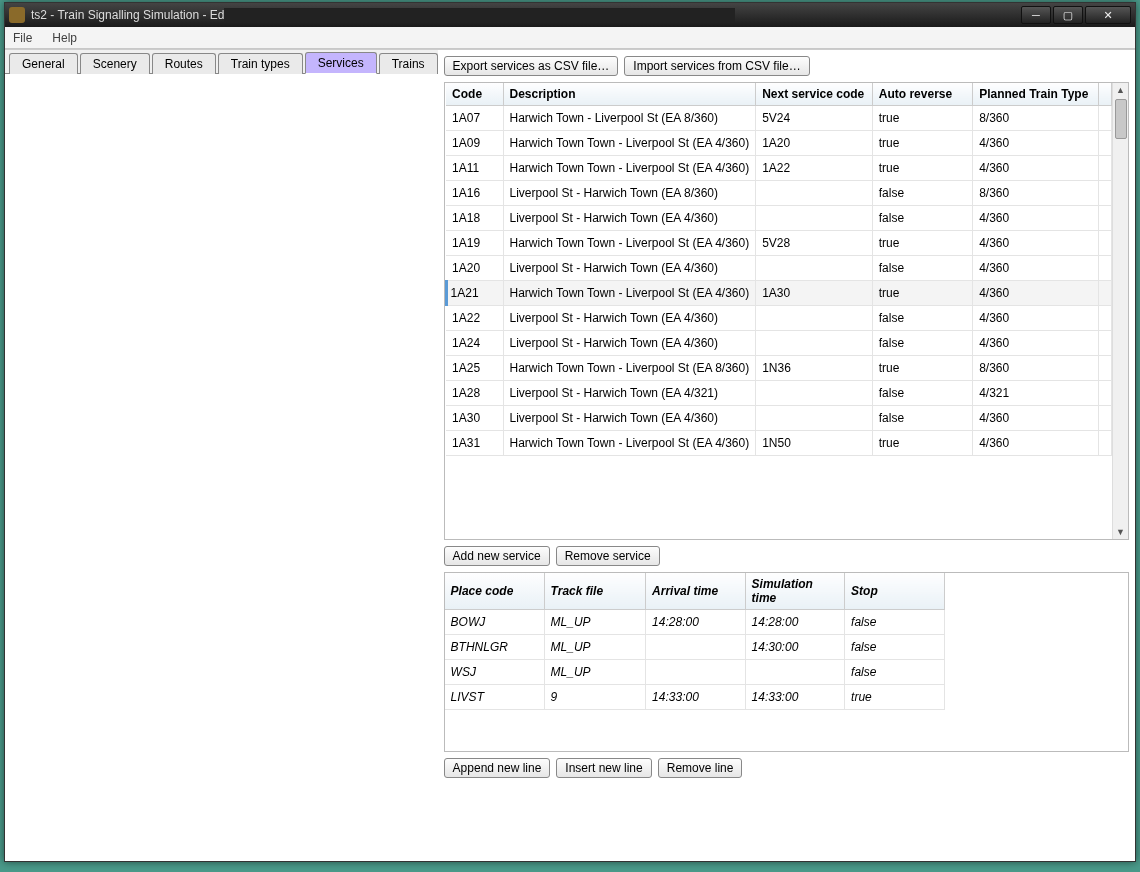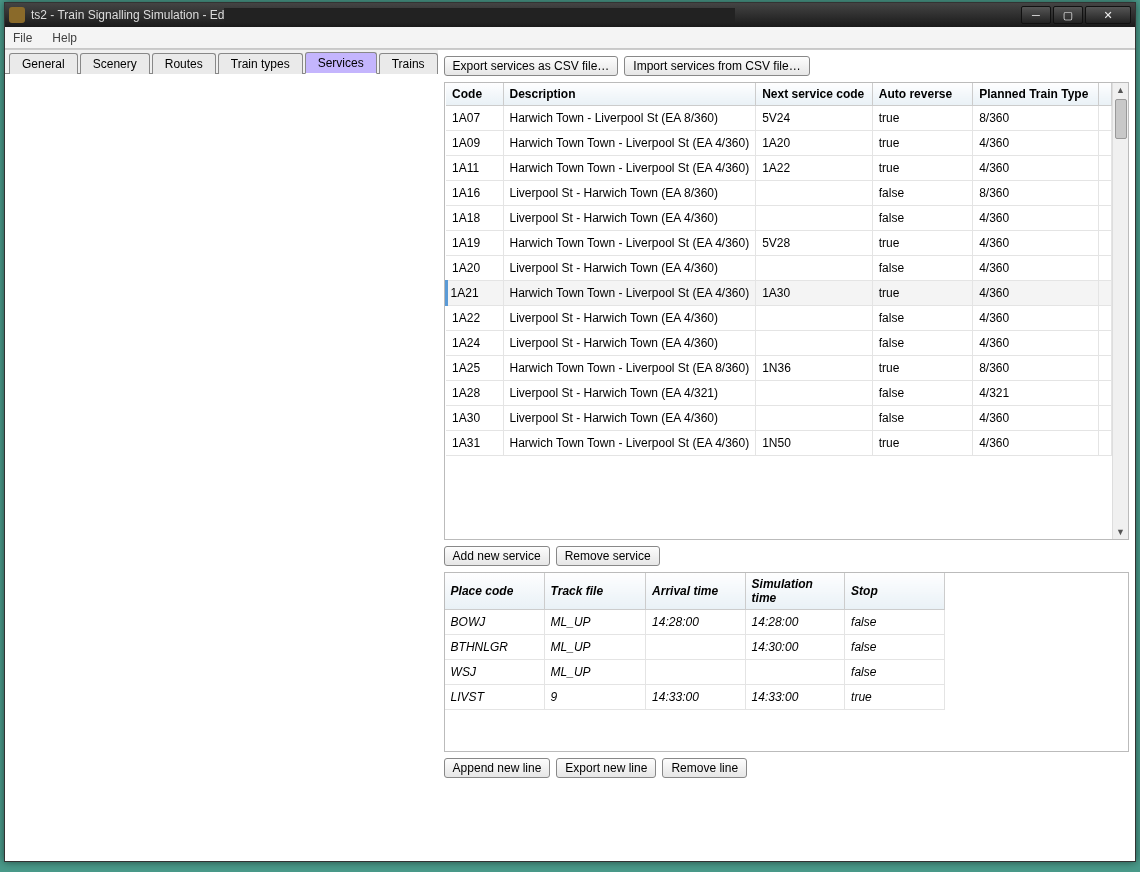--- a/index.html
+++ b/index.html
@@ -400,19 +400,19 @@
                   <td>14:33:00</td>
                   <td>true</td>
                 </tr>
               </tbody>
           </table>
         </div>
       </div>
 
       <div class="btnrow">
         <div class="btn">Append new line</div>
-        <div class="btn">Export new line</div>
+        <div class="btn">Insert new line</div>
         <div class="btn">Remove line</div>
       </div>
 
     </div>
   </div>
 </div>
 
 </body></html>

